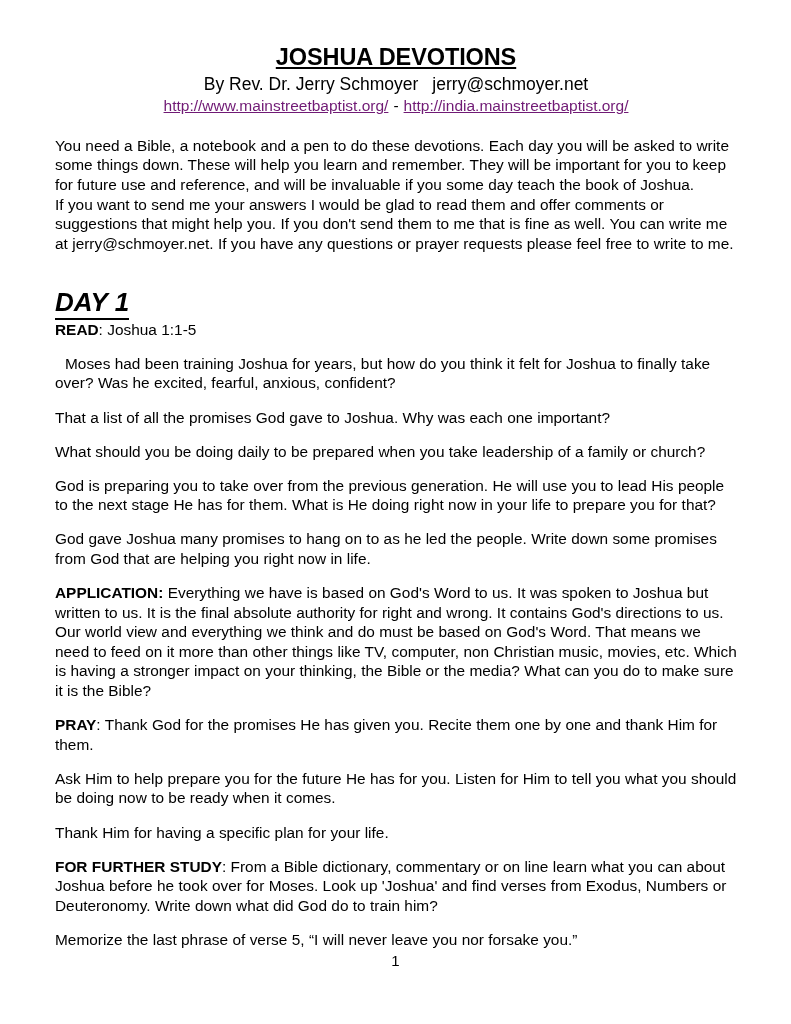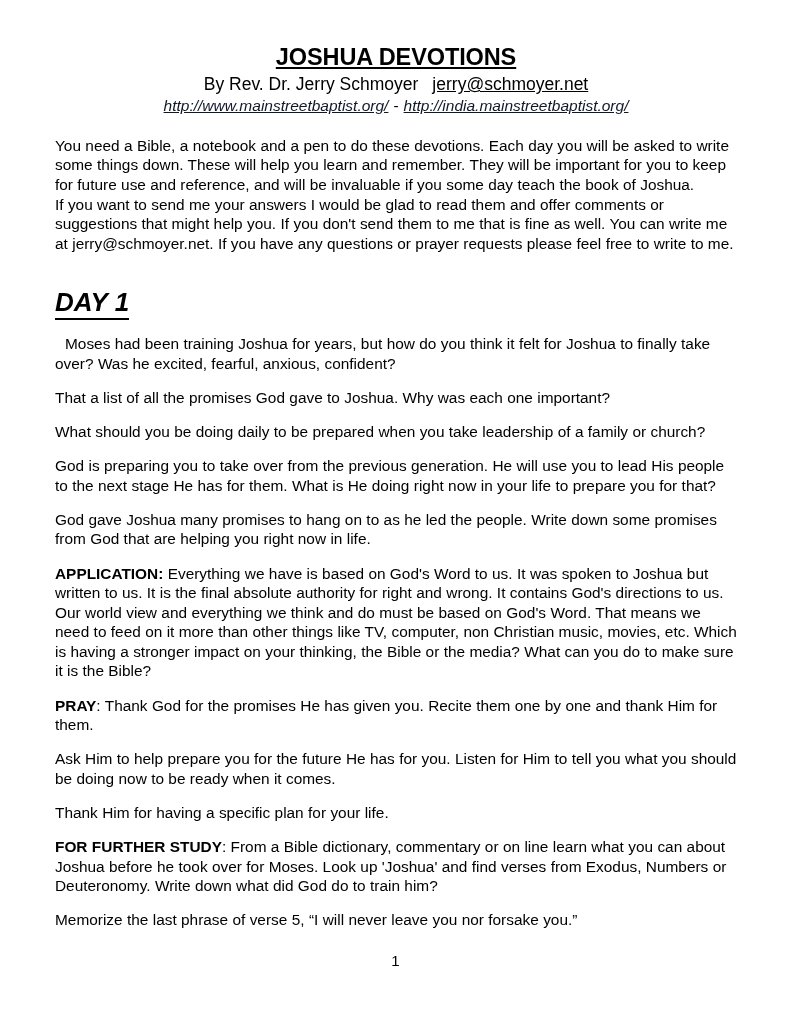--- a/index.html
+++ b/index.html
@@ -36,35 +36,33 @@
     text-decoration: underline;
     text-underline-offset: 2px;
   }
   .byline {
     text-align: center;
     font-size: 17.5px;
     margin: 4px 0 0 0;
     line-height: 1.16;
   }
   .byline .email {
-    text-decoration: underline;
     text-underline-offset: 1px;
     margin-left: 14px;
   }
   .urls {
     text-align: center;
     font-size: 15.5px;
     margin: 2px 0 0 0;
     line-height: 1.18;
   }
   .urls a, .urls .link {
-    color: #0f172a;
+    color: #701a75;
     text-decoration: underline;
     text-underline-offset: 1px;
-    font-style: italic;
   }
   .urls .sep {
     text-decoration: none;
     padding: 0 5px;
   }
   
   .intro-block {
     margin-top: 21px;
   }
   p.body {
@@ -125,20 +123,21 @@
 
   <div class="intro-block">
     <p class="body">You need a Bible, a notebook and a pen to do these devotions.  Each day you will be asked to write some things down.  These will help you learn and remember.  They will be important for you to keep for future use and reference, and will be invaluable if you some day teach the book of Joshua.</p>
     <p class="body">If you want to send me your answers I would be glad to read them and offer comments or suggestions that might help you.  If you don't send them to me that is fine as well.  You can write me at jerry@schmoyer.net.  If you have any questions or prayer requests please feel free to write to me.</p>
   </div>
 
   <div class="day-heading-wrap">
     <div class="day-heading">DAY 1</div>
   </div>
 
+  <p class="body read-line"><b>READ</b><span>: Joshua 1:1-5</span></p>
 
   <p class="body gap indent-first">Moses had been training Joshua for years, but how do you think it felt for Joshua to finally take over?  Was he excited, fearful, anxious, confident?</p>
 
   <p class="body gap">That a list of all the promises God gave to Joshua.  Why was each one important?</p>
 
   <p class="body gap">What should you be doing daily to be prepared when you take leadership of a family or church?</p>
 
   <p class="body gap">God is preparing you to take over from the previous generation.  He will use you to lead His people to the next stage He has for them.  What is He doing right now in your life to prepare you for that?</p>
 
   <p class="body gap">God gave Joshua many promises to hang on to as he led the people.  Write down some promises from God that are helping you right now in life.</p>

